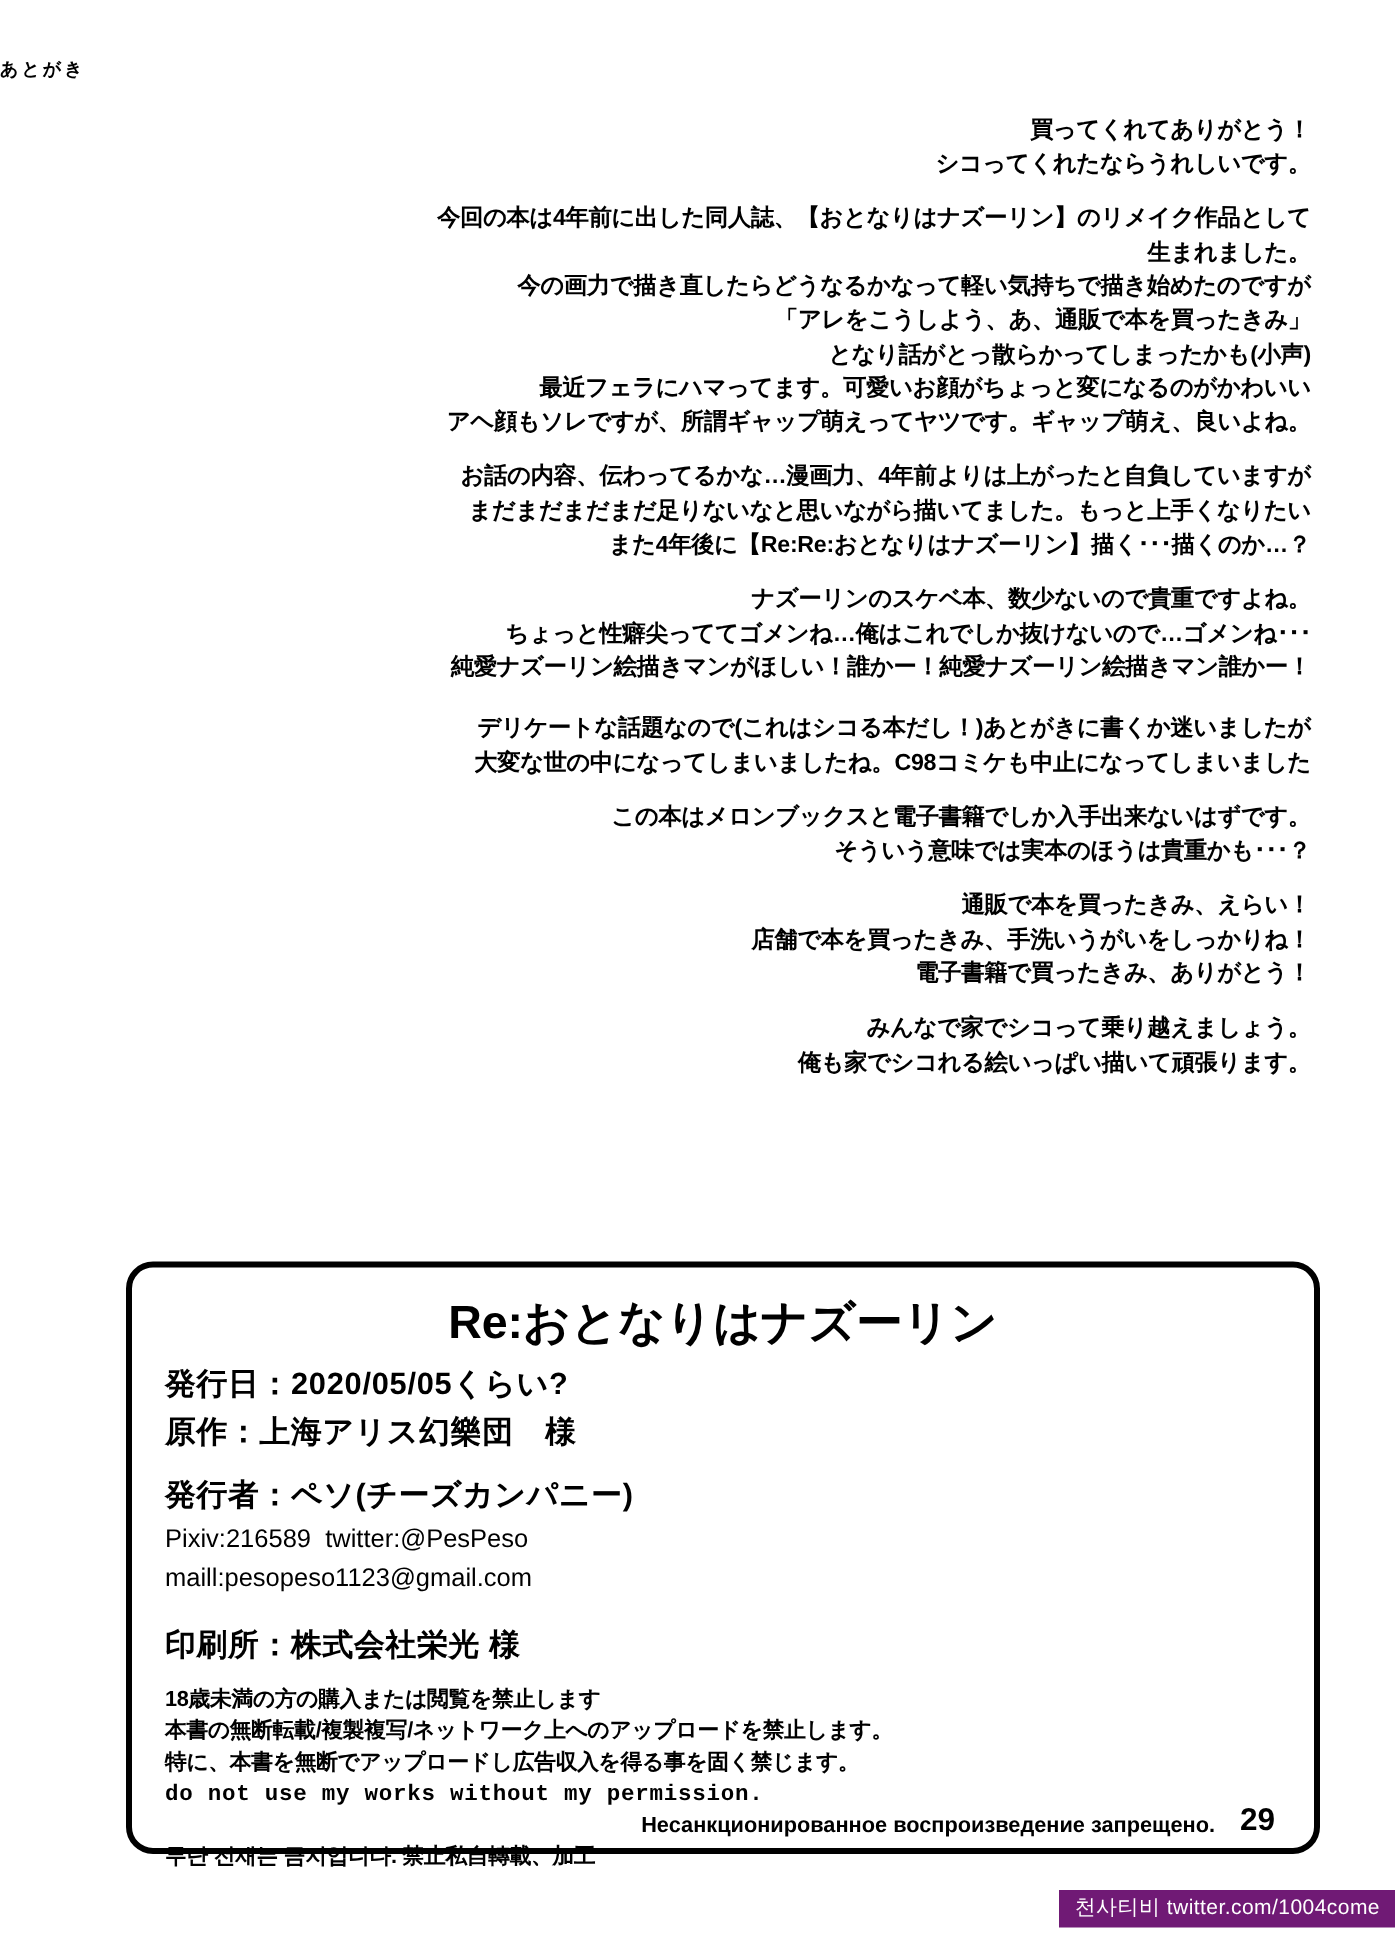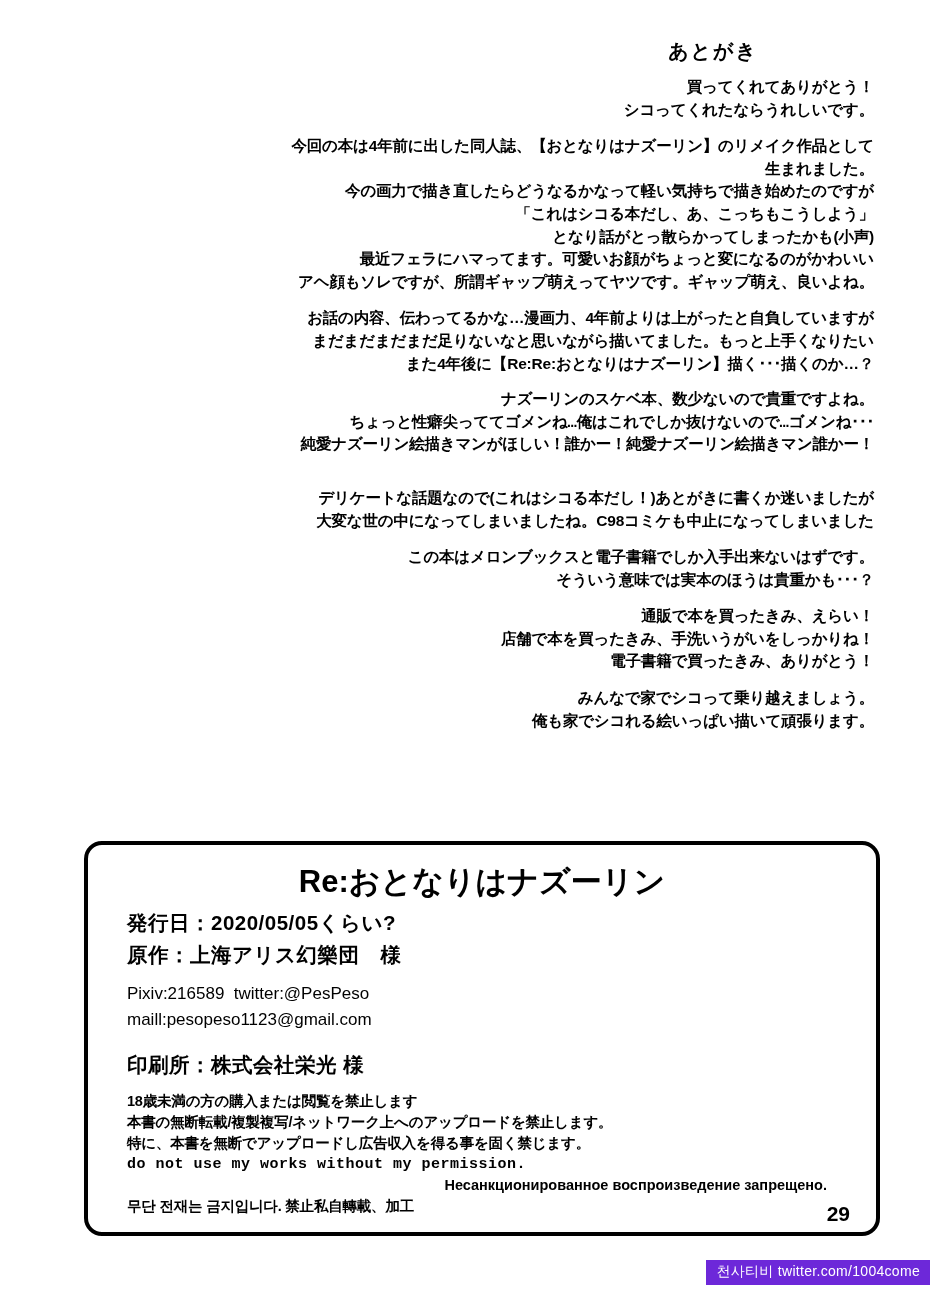--- a/index.html
+++ b/index.html
@@ -18,42 +18,41 @@
   .page {
     position: relative;
     width: 930px;
     height: 1301px;
   }
   .afterword-title {
     position: absolute;
     top: 38px;
     left: 0;
     width: 758px;
-    text-align: right;
-    font-size: 20px;
+    text-align: left;
+    font-size: 12px;
     font-weight: bold;
     letter-spacing: 2px;
   }
   .body-text {
     position: absolute;
     top: 76px;
     left: 84px;
     width: 790px;
     font-size: 15.5px;
     line-height: 22.6px;
     font-weight: bold;
     letter-spacing: -0.2px;
     text-align: right;
   }
   .para {
     margin: 0 0 14px 0;
   }
   .para.gap-big {
-    margin-bottom: 30px;
-    font-family: Liberation Mono, monospace;
+    margin-bottom: 18px;
   }
   .line {
     display: block;
     white-space: pre;
   }
   
   .colophon {
     position: absolute;
     left: 84px;
     top: 841px;
@@ -69,21 +68,21 @@
     left: 0;
     width: 100%;
     text-align: center;
     font-size: 31px;
     font-weight: bold;
     letter-spacing: 0px;
   }
   .colophon-body {
     position: absolute;
     top: 62px;
-    left: 39px;
+    left: 22px;
     width: 700px;
   }
   .c-line {
     display: block;
     white-space: pre;
   }
   .c-big {
     font-size: 20.5px;
     font-weight: bold;
     line-height: 32px;
@@ -120,21 +119,21 @@
     right: 26px;
     bottom: 6px;
     font-size: 21px;
     font-weight: bold;
     font-family: "Liberation Sans", sans-serif;
   }
   .watermark {
     position: absolute;
     right: 0px;
     bottom: 16px;
-    background: #6d28d9;
+    background: #701a75;
     color: #ffffff;
     font-size: 14px;
     padding: 3px 10px 4px 10px;
     letter-spacing: 0.3px;
     white-space: nowrap;
   }
   .watermark .wm-kr { font-weight: normal; }
 </style>
 </head>
 <body>
@@ -145,21 +144,21 @@
 
   <div class="body-text">
     <div class="para">
       <span class="line">買ってくれてありがとう！</span>
       <span class="line">シコってくれたならうれしいです。</span>
     </div>
     <div class="para">
       <span class="line">今回の本は4年前に出した同人誌、【おとなりはナズーリン】のリメイク作品として</span>
       <span class="line">生まれました。</span>
       <span class="line">今の画力で描き直したらどうなるかなって軽い気持ちで描き始めたのですが</span>
-      <span class="line">「これはシコる本だし、あ、こっちもこうしよう」</span>
+      <span class="line">「アレをこうしよう、あ、通販で本を買ったきみ」</span>
       <span class="line">となり話がとっ散らかってしまったかも(小声)</span>
       <span class="line">最近フェラにハマってます。可愛いお顔がちょっと変になるのがかわいい</span>
       <span class="line">アヘ顔もソレですが、所謂ギャップ萌えってヤツです。ギャップ萌え、良いよね。</span>
     </div>
     <div class="para">
       <span class="line">お話の内容、伝わってるかな…漫画力、4年前よりは上がったと自負していますが</span>
       <span class="line">まだまだまだまだ足りないなと思いながら描いてました。もっと上手くなりたい</span>
       <span class="line">また4年後に【Re:Re:おとなりはナズーリン】描く･･･描くのか…？</span>
     </div>
     <div class="para gap-big">
@@ -185,20 +184,21 @@
       <span class="line">俺も家でシコれる絵いっぱい描いて頑張ります。</span>
     </div>
   </div>
 
   <div class="colophon">
     <div class="colophon-title">Re:おとなりはナズーリン</div>
     <div class="colophon-body">
       <span class="c-line c-big">発行日：2020/05/05くらい?</span>
       <span class="c-line c-big">原作：上海アリス幻樂団　様</span>
       <div class="spacer-10"></div>
+      <span class="c-line c-big">発行者：ペソ(チーズカンパニー)</span>
       <span class="c-line c-med">Pixiv:216589  twitter:@PesPeso</span>
       <span class="c-line c-med">maill:pesopeso1123@gmail.com</span>
       <div class="spacer-16"></div>
       <span class="c-line c-big">印刷所：株式会社栄光 様</span>
       <div class="spacer-10"></div>
       <span class="c-line c-small">18歳未満の方の購入または閲覧を禁止します</span>
       <span class="c-line c-small">本書の無断転載/複製複写/ネットワーク上へのアップロードを禁止します。</span>
       <span class="c-line c-small">特に、本書を無断でアップロードし広告収入を得る事を固く禁じます。</span>
       <span class="c-line c-small-mono">do not use my works without my permission.</span>
       <span class="c-line c-small-ru">Несанкционированное воспроизведение запрещено.</span>

